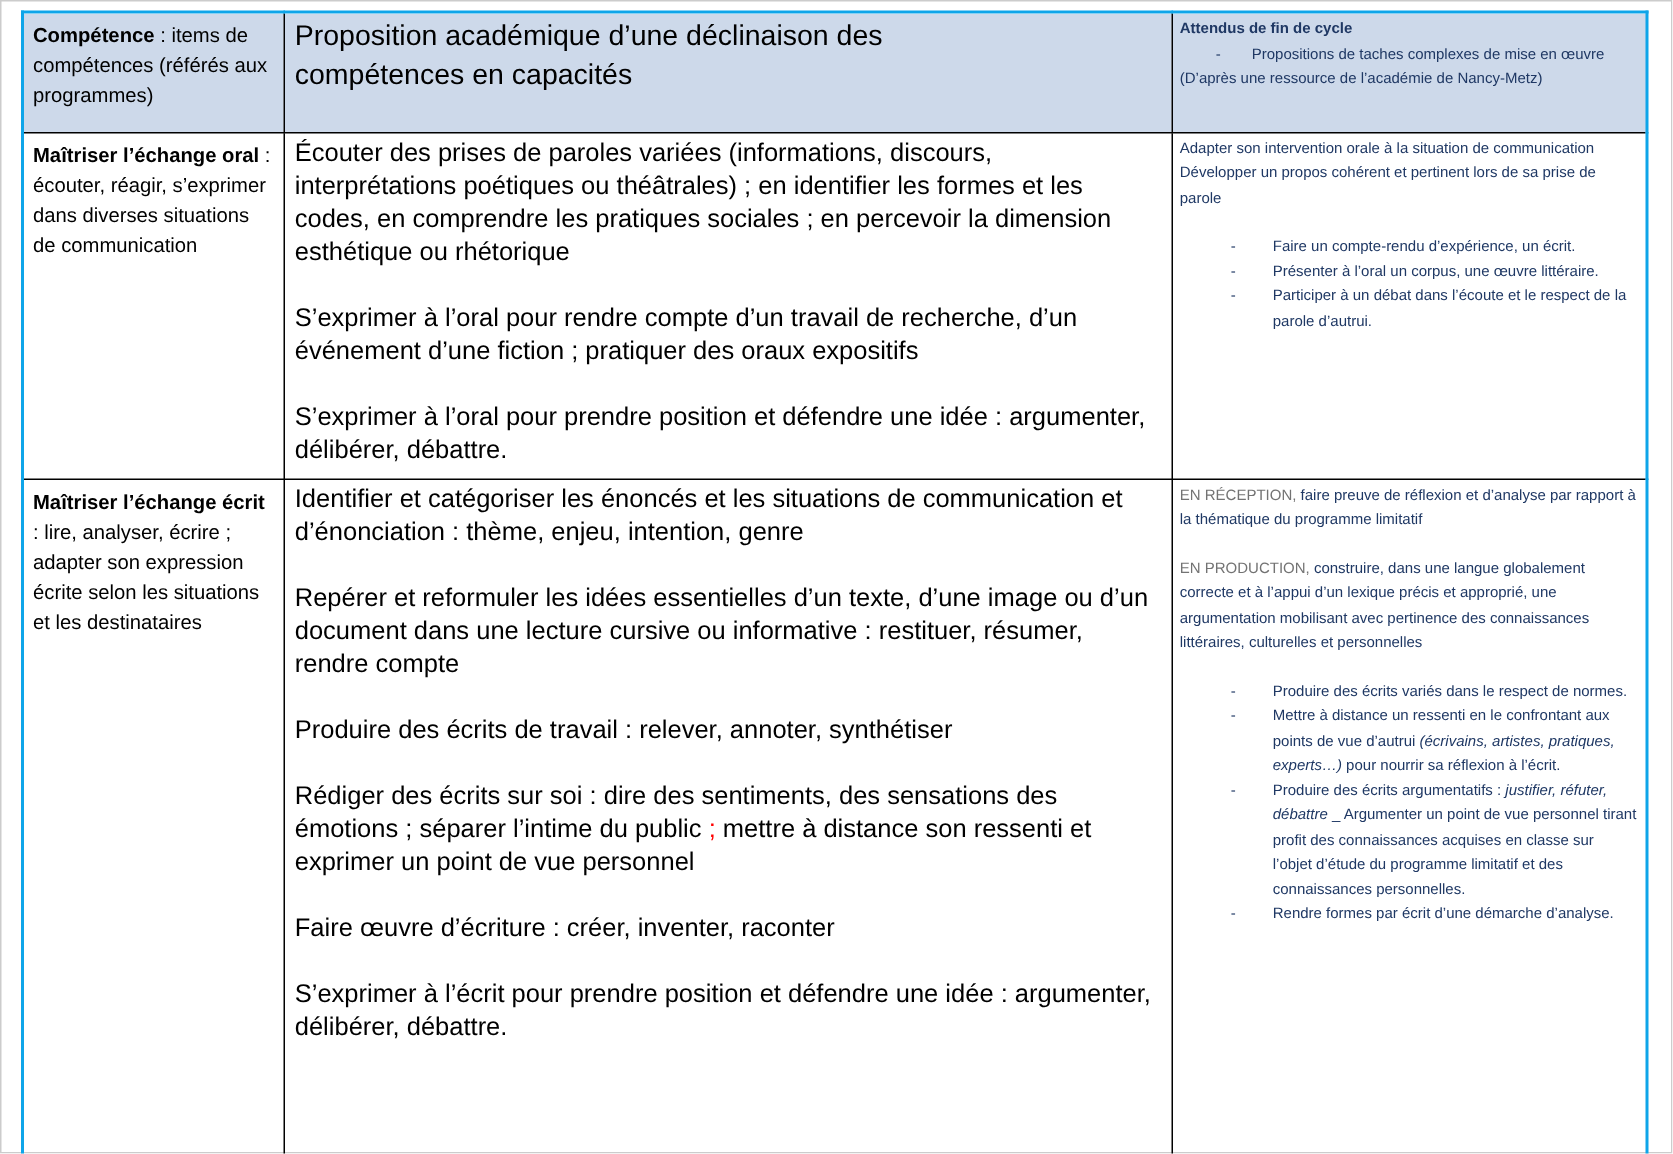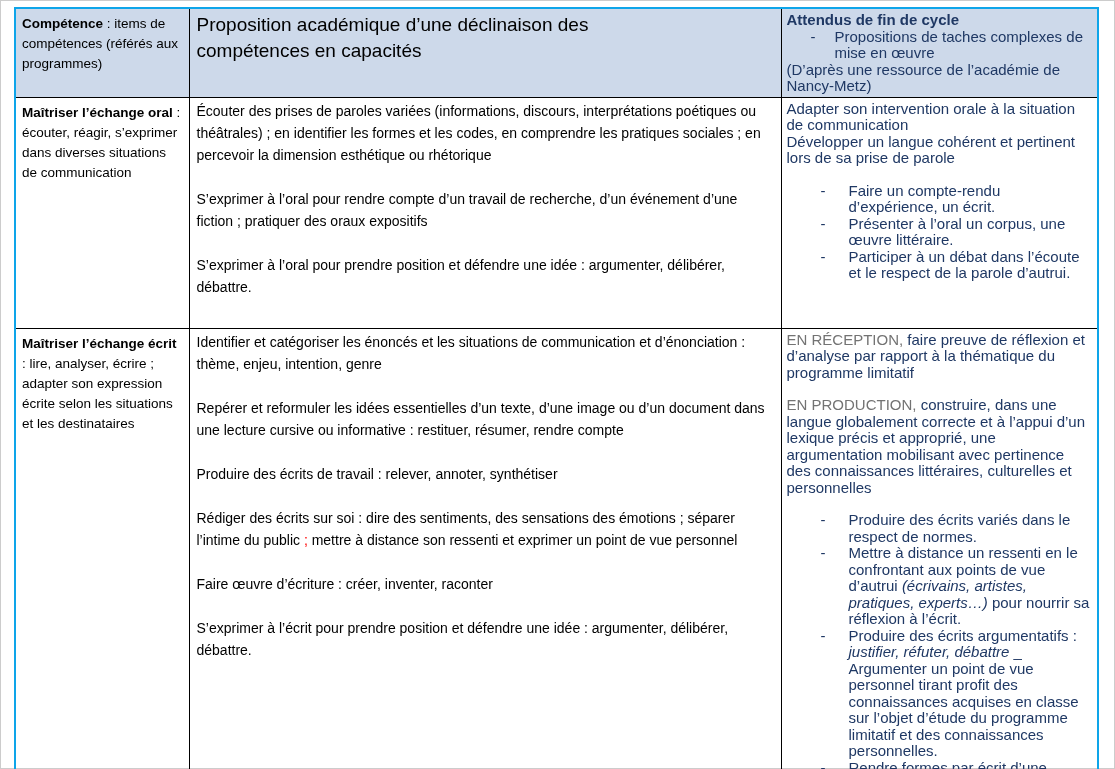--- a/index.html
+++ b/index.html
@@ -24,23 +24,23 @@
     border: 2px solid #0ea5e9;
   }
   table.comp td {
     border: 1px solid #000000;
     vertical-align: top;
     overflow: hidden;
   }
   
   .c1 { padding: 5px 6px 4px 6px; font-size: 13.5px; line-height: 20px; }
   
-  .c2 { padding: 2px 8px 2px 7px; font-size: 14px; line-height: 22px; }
+  .c2 { padding: 2px 8px 2px 7px; font-size: 17px; line-height: 22px; }
   
-  .c3 { padding: 3px 6px 2px 5px; font-size: 15px; line-height: 16.5px; color: #1f3864; }
+  .c3 { padding: 3px 6px 2px 5px; font-size: 10px; line-height: 16.5px; color: #1f3864; }
 
   .hdr-bg { background: #cdd9ea; }
   .hdr2 { font-size: 19px; line-height: 26px; padding-top: 3px; }
   .hdr2 .hdr2-text { width: 500px; }
   .hdr3-title { font-weight: 700; }
 
   .bold { font-weight: 700; }
   .orange { color: #737373; }
   .red { color: #ff0000; }
   .italic { font-style: italic; }
@@ -88,21 +88,21 @@
       <td class="c1">
         <span class="bold">Maîtriser l’échange oral</span><span> : écouter, réagir, s’exprimer dans diverses situations de communication</span>
       </td>
       <td class="c2">
         <p class="para">Écouter des prises de paroles variées (informations, discours, interprétations poétiques ou théâtrales) ; en identifier les formes et les codes, en comprendre les pratiques sociales ; en percevoir la dimension esthétique ou rhétorique</p>
         <p class="para">S’exprimer à l’oral pour rendre compte d’un travail de recherche, d’un événement d’une fiction ; pratiquer des oraux expositifs</p>
         <p class="para">S’exprimer à l’oral pour prendre position et défendre une idée : argumenter, délibérer, débattre.</p>
       </td>
       <td class="c3">
         <div>Adapter son intervention orale à la situation de communication</div>
-        <div>Développer un langue cohérent et pertinent lors de sa prise de parole</div>
+        <div>Développer un propos cohérent et pertinent lors de sa prise de parole</div>
         <div class="b-list">
           <div class="b-row">
             <span class="b-dash">-</span>
             <span class="b-text">Faire un compte-rendu d’expérience, un écrit.</span>
           </div>
           <div class="b-row">
             <span class="b-dash">-</span>
             <span class="b-text">Présenter à l’oral un corpus, une œuvre littéraire.</span>
           </div>
           <div class="b-row">

